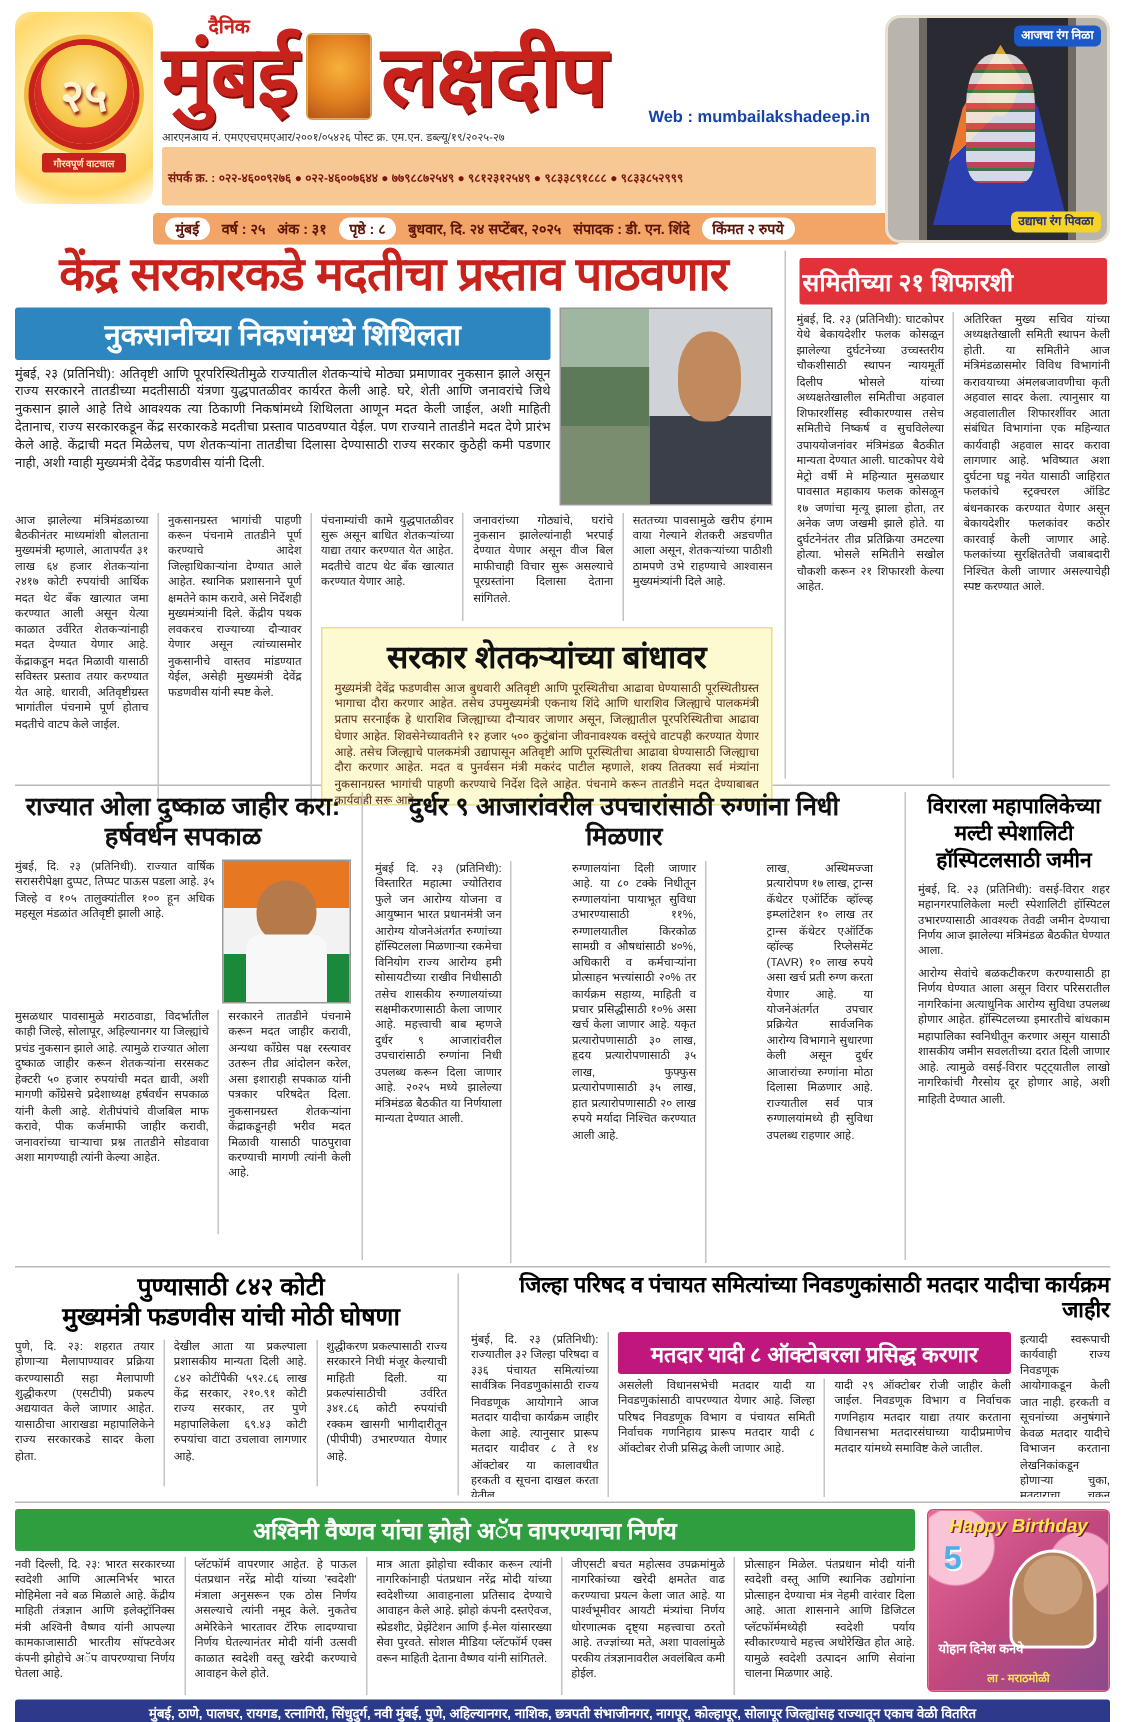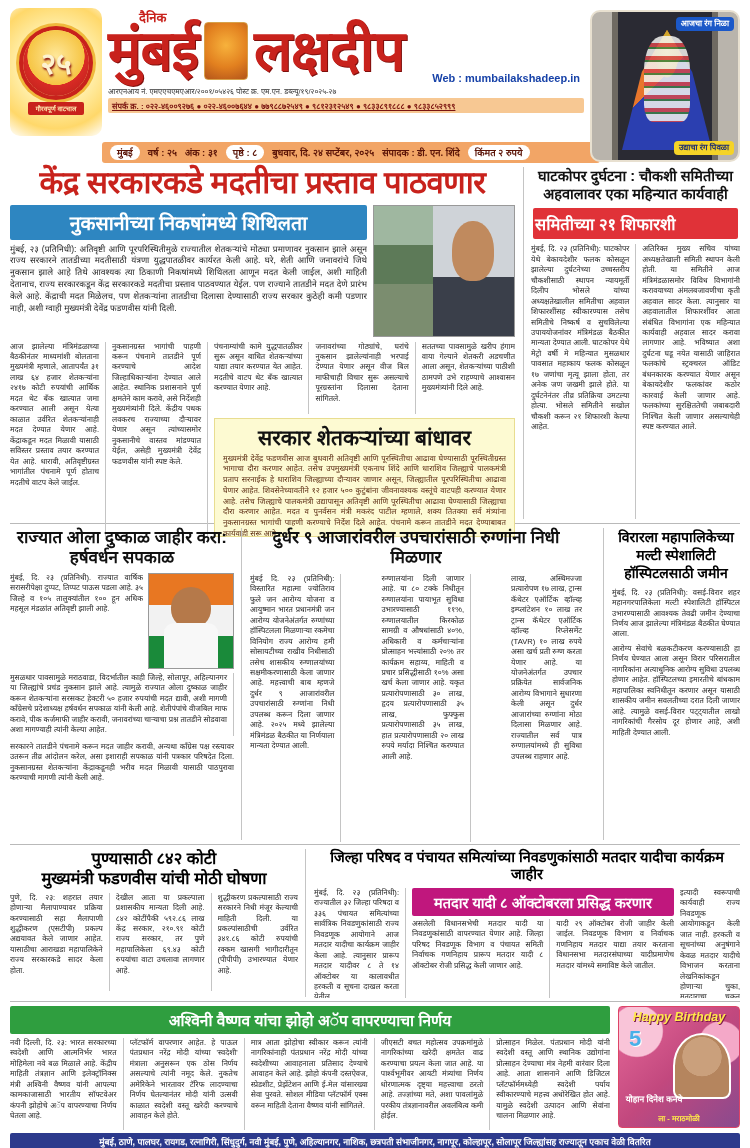--- a/index.html
+++ b/index.html
@@ -33,21 +33,21 @@
   .title-word{ color:#c8221c; font-size:56px; font-weight:bold; letter-spacing:-1px; line-height:1; text-shadow:1px 1px 0 #7e0f0c; }
   .ganesh{
     width:44px; height:58px; border-radius:4px; border:1px solid #d7a14a;
     background:
       radial-gradient(circle at 50% 40%, #f7b23c 0%, #e2801f 55%, #b3541a 100%);
   }
   .web-line{ text-align:right; color:#1742a8; font-weight:bold; font-size:11px; margin-top:-8px; padding-right:4px; }
   .reg-line{ font-size:7.5px; color:#333; margin-top:2px; }
   .contact-strip{
     margin-top:2px; background:#f7c893; color:#7a1410; font-weight:bold; font-size:8px;
-    padding:2px 4px; border-radius:2px;text-decoration:underline;
+    padding:14px 4px; border-radius:2px;
   }
   .deity-wrap{
     width:150px; min-width:150px; height:152px; margin-top:2px;
     border-radius:10px; position:relative; overflow:hidden; border:2px solid #e8e0d0;
     background:
       linear-gradient(90deg, #b9b4ac 0 14%, #6f6a62 14% 18%, #2a2a33 18% 82%, #6f6a62 82% 86%, #b9b4ac 86% 100%);
   }
   .deity-idol{
     position:absolute; left:30px; top:18px; width:90px; height:120px;
     background:
@@ -121,21 +121,21 @@
   .pol-photo:after{ content:""; position:absolute; left:18%; top:52%; width:64%; height:48%;
     background:#f8f8f8; border-radius:20% 20% 0 0; }
   .health{ flex:1; border-right:1px solid #c4c4c4; padding-right:21px; }
   .virar{ width:128px; min-width:128px; }
   .virar-h2{ font-size:14px; font-weight:bold; text-align:center; line-height:1.3; }
   
   .band3{ display:flex; gap:8px; height:148px; margin-top:2px; }
   .pune{ width:296px; min-width:296px; border-right:1px solid #c4c4c4; padding-right:7px; }
   .pune-h2{ font-size:16.5px; font-weight:bold; text-align:center; line-height:1.2; }
   .elections{ flex:1; }
-  .elect-h2{ font-size:14.5px; font-weight:bold; text-align:center; line-height:1.2; }
+  .elect-h2{ font-size:14.5px; font-weight:bold; text-align:right; line-height:1.2; }
   .elect-row{ display:flex; gap:6px; margin-top:4px; height:110px; }
   .elect-mid{ width:262px; min-width:262px; display:flex; flex-direction:column; gap:3px; }
   .magentabox{
     background:#c0177d; color:#fff; font-size:14.5px; font-weight:bold; text-align:center;
     padding:4px 2px; border-radius:2px;
   }
   
   .band4{ display:flex; gap:8px; height:122px; margin-top:4px; }
   .zoho{ flex:1; }
   .greenbar{
@@ -230,39 +230,38 @@
           </div>
           <div class="yellowbox">
             <h3>सरकार शेतकऱ्यांच्या बांधावर</h3>
             <p class="news-body">मुख्यमंत्री देवेंद्र फडणवीस आज बुधवारी अतिवृष्टी आणि पूरस्थितीचा आढावा घेण्यासाठी पूरस्थितीग्रस्त भागाचा दौरा करणार आहेत. तसेच उपमुख्यमंत्री एकनाथ शिंदे आणि धाराशिव जिल्ह्याचे पालकमंत्री प्रताप सरनाईक हे धाराशिव जिल्ह्याच्या दौऱ्यावर जाणार असून, जिल्ह्यातील पूरपरिस्थितीचा आढावा घेणार आहेत. शिवसेनेच्यावतीने १२ हजार ५०० कुटुंबांना जीवनावश्यक वस्तूंचे वाटपही करण्यात येणार आहे. तसेच जिल्ह्याचे पालकमंत्री उद्यापासून अतिवृष्टी आणि पूरस्थितीचा आढावा घेण्यासाठी जिल्ह्याचा दौरा करणार आहेत. मदत व पुनर्वसन मंत्री मकरंद पाटील म्हणाले, शक्य तितक्या सर्व मंत्र्यांना नुकसानग्रस्त भागांची पाहणी करण्याचे निर्देश दिले आहेत. पंचनामे करून तातडीने मदत देण्याबाबत कार्यवाही सुरू आहे.</p>
           </div>
         </div>
       </div>
     </div>
 
     <aside class="ghat">
-      <h2 class="ghat-h2">घाटकोपर दुर्घटना : चौकशी समितीच्या अहवालावर एका महिन्यात कार्यवाही</h2>
       <div class="redbox">समितीच्या २१ शिफारशी</div>
       <div class="ghat-cols">
         <p class="news-body vline">मुंबई, दि. २३ (प्रतिनिधी): घाटकोपर येथे बेकायदेशीर फलक कोसळून झालेल्या दुर्घटनेच्या उच्चस्तरीय चौकशीसाठी स्थापन न्यायमूर्ती दिलीप भोसले यांच्या अध्यक्षतेखालील समितीचा अहवाल शिफारशींसह स्वीकारण्यास तसेच समितीचे निष्कर्ष व सुचविलेल्या उपाययोजनांवर मंत्रिमंडळ बैठकीत मान्यता देण्यात आली. घाटकोपर येथे मेट्रो वर्षी मे महिन्यात मुसळधार पावसात महाकाय फलक कोसळून १७ जणांचा मृत्यू झाला होता, तर अनेक जण जखमी झाले होते. या दुर्घटनेनंतर तीव्र प्रतिक्रिया उमटल्या होत्या. भोसले समितीने सखोल चौकशी करून २१ शिफारशी केल्या आहेत.</p>
         <p class="news-body">अतिरिक्त मुख्य सचिव यांच्या अध्यक्षतेखाली समिती स्थापन केली होती. या समितीने आज मंत्रिमंडळासमोर विविध विभागांनी करावयाच्या अंमलबजावणीचा कृती अहवाल सादर केला. त्यानुसार या अहवालातील शिफारशींवर आता संबंधित विभागांना एक महिन्यात कार्यवाही अहवाल सादर करावा लागणार आहे. भविष्यात अशा दुर्घटना घडू नयेत यासाठी जाहिरात फलकांचे स्ट्रक्चरल ऑडिट बंधनकारक करण्यात येणार असून बेकायदेशीर फलकांवर कठोर कारवाई केली जाणार आहे. फलकांच्या सुरक्षिततेची जबाबदारी निश्चित केली जाणार असल्याचेही स्पष्ट करण्यात आले.</p>
       </div>
     </aside>
   </section>
 
   <div class="rule"></div>
 
   <section class="band2">
     <div class="drought">
       <h2 class="block-h2">राज्यात ओला दुष्काळ जाहीर करा: हर्षवर्धन सपकाळ</h2>
       <div class="drought-top">
         <p class="news-body" style="flex:1">मुंबई, दि. २३ (प्रतिनिधी). राज्यात वार्षिक सरासरीपेक्षा दुप्पट, तिप्पट पाऊस पडला आहे. ३५ जिल्हे व १०५ तालुक्यांतील १०० हून अधिक महसूल मंडळांत अतिवृष्टी झाली आहे.</p>
         <div class="pol-photo"></div>
       </div>
-      <div class="colset" style="margin-top:4px; height:150px; overflow:hidden;flex-direction:column;">
+      <div class="colset" style="margin-top:4px; height:150px; overflow:hidden;">
         <p class="news-body vline">मुसळधार पावसामुळे मराठवाडा, विदर्भातील काही जिल्हे, सोलापूर, अहिल्यानगर या जिल्ह्यांचे प्रचंड नुकसान झाले आहे. त्यामुळे राज्यात ओला दुष्काळ जाहीर करून शेतकऱ्यांना सरसकट हेक्टरी ५० हजार रुपयांची मदत द्यावी, अशी मागणी काँग्रेसचे प्रदेशाध्यक्ष हर्षवर्धन सपकाळ यांनी केली आहे. शेतीपंपांचे वीजबिल माफ करावे, पीक कर्जमाफी जाहीर करावी, जनावरांच्या चाऱ्याचा प्रश्न तातडीने सोडवावा अशा मागण्याही त्यांनी केल्या आहेत.</p>
         <p class="news-body">सरकारने तातडीने पंचनामे करून मदत जाहीर करावी, अन्यथा काँग्रेस पक्ष रस्त्यावर उतरून तीव्र आंदोलन करेल, असा इशाराही सपकाळ यांनी पत्रकार परिषदेत दिला. नुकसानग्रस्त शेतकऱ्यांना केंद्राकडूनही भरीव मदत मिळावी यासाठी पाठपुरावा करण्याची मागणी त्यांनी केली आहे.</p>
       </div>
     </div>
 
     <div class="health">
       <h2 class="block-h2">दुर्धर ९ आजारांवरील उपचारांसाठी रुग्णांना निधी मिळणार</h2>
       <div class="colset" style="margin-top:5px; height:268px; overflow:hidden;gap:40px;">
         <p class="news-body vline">मुंबई दि. २३ (प्रतिनिधी): विस्तारित महात्मा ज्योतिराव फुले जन आरोग्य योजना व आयुष्मान भारत प्रधानमंत्री जन आरोग्य योजनेअंतर्गत रुग्णांच्या हॉस्पिटलला मिळणाऱ्या रकमेचा विनियोग राज्य आरोग्य हमी सोसायटीच्या राखीव निधीसाठी तसेच शासकीय रुग्णालयांच्या सक्षमीकरणासाठी केला जाणार आहे. महत्त्वाची बाब म्हणजे दुर्धर ९ आजारांवरील उपचारांसाठी रुग्णांना निधी उपलब्ध करून दिला जाणार आहे. २०२५ मध्ये झालेल्या मंत्रिमंडळ बैठकीत या निर्णयाला मान्यता देण्यात आली.</p>
         <p class="news-body vline">रुग्णालयांना दिली जाणार आहे. या ८० टक्के निधीतून रुग्णालयांना पायाभूत सुविधा उभारण्यासाठी ११%, रुग्णालयातील किरकोळ सामग्री व औषधांसाठी ४०%, अधिकारी व कर्मचाऱ्यांना प्रोत्साहन भत्त्यांसाठी २०% तर कार्यक्रम सहाय्य, माहिती व प्रचार प्रसिद्धीसाठी १०% असा खर्च केला जाणार आहे. यकृत प्रत्यारोपणासाठी ३० लाख, हृदय प्रत्यारोपणासाठी ३५ लाख, फुफ्फुस प्रत्यारोपणासाठी ३५ लाख, हात प्रत्यारोपणासाठी २० लाख रुपये मर्यादा निश्चित करण्यात आली आहे.</p>

